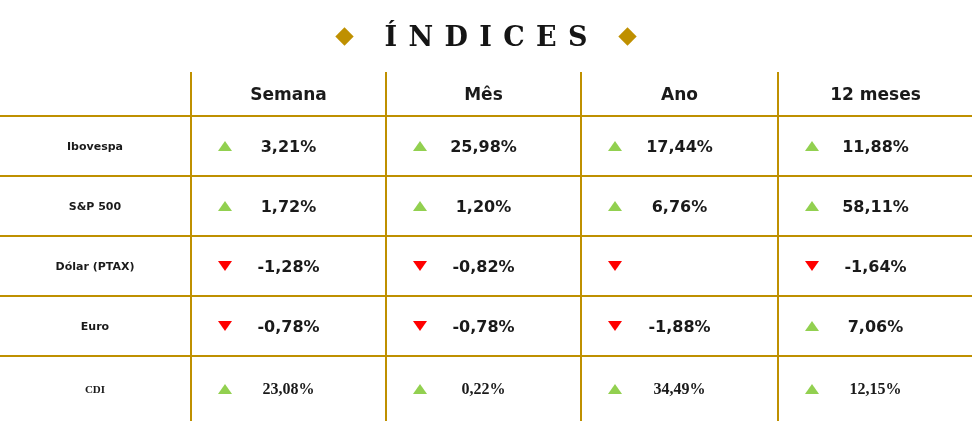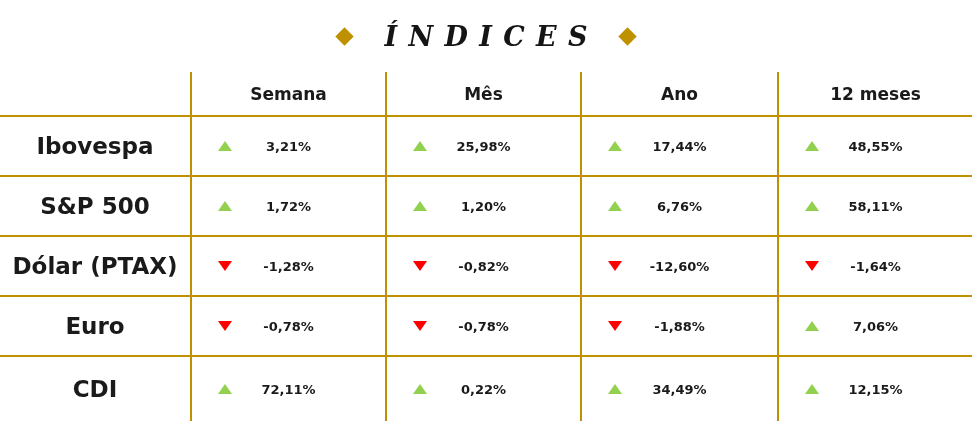--- a/index.html
+++ b/index.html
@@ -3,33 +3,33 @@
 <meta charset="utf-8">
 <style>
   html,body{margin:0;padding:0;background:#ffffff;}
   body{width:972px;height:421px;overflow:hidden;font-family:"DejaVu Sans","Liberation Sans",sans-serif;color:#1a1a1a;}
   :root{--gold:#BF9000;--green:#92D050;--red:#FF0000;--ink:#1a1a1a;}
 
   
   .title-bar{height:72px;display:flex;align-items:center;justify-content:center;gap:34px;}
   .diamond{width:13px;height:13px;background:var(--gold);transform:rotate(45deg);display:inline-block;}
   .title{margin:0;font-family:"DejaVu Serif","Liberation Serif",serif;font-weight:700;font-size:27px;
-         letter-spacing:0.42em;margin-right:-0.42em;color:#151515;font-style:italic;}
+         letter-spacing:0.42em;margin-right:-0.42em;color:#151515;}
 
   
   .table{display:grid;grid-template-columns:190px 195px 195px 197px 195px;width:972px;}
   .row{display:contents;}
   .hdr-cell{height:43px;display:flex;align-items:center;justify-content:center;
             font-weight:700;font-size:17px;box-sizing:border-box;}
   .cell{height:60px;box-sizing:border-box;border-top:2px solid var(--gold);
         position:relative;display:flex;align-items:center;justify-content:center;
-        font-weight:700;font-size:13px;}
-  .row:last-child .cell{height:66px;}
+        font-weight:700;font-size:16px;}
+  .row:last-child .cell{height:66px;font-family:Liberation Serif, serif;}
   .bl{border-left:2px solid var(--gold);}
-  .label{font-size:23px;}
+  .label{font-size:11px;}
 
   
   .tri{position:absolute;left:26px;top:50%;transform:translateY(-50%);width:14px;height:10px;}
   .tri.up{clip-path:polygon(50% 0,100% 100%,0 100%);background:var(--green);}
   .tri.down{clip-path:polygon(0 0,100% 0,50% 100%);background:var(--red);}
 </style>
 </head>
 <body>
 
 <div class="title-bar">
@@ -57,21 +57,21 @@
     <div class="cell bl">
       <span class="tri up"></span>
       <span class="val">25,98%</span>
     </div>
     <div class="cell bl">
       <span class="tri up"></span>
       <span class="val">17,44%</span>
     </div>
     <div class="cell bl">
       <span class="tri up"></span>
-      <span class="val">48,55%</span>
+      <span class="val">11,88%</span>
     </div>
   </div>
 
   <div class="row">
     <div class="cell label">S&amp;P 500</div>
     <div class="cell bl">
       <span class="tri up"></span>
       <span class="val">1,72%</span>
     </div>
     <div class="cell bl">
@@ -93,21 +93,20 @@
     <div class="cell bl">
       <span class="tri down"></span>
       <span class="val">-1,28%</span>
     </div>
     <div class="cell bl">
       <span class="tri down"></span>
       <span class="val">-0,82%</span>
     </div>
     <div class="cell bl">
       <span class="tri down"></span>
-      <span class="val">-12,60%</span>
     </div>
     <div class="cell bl">
       <span class="tri down"></span>
       <span class="val">-1,64%</span>
     </div>
   </div>
 
   <div class="row">
     <div class="cell label">Euro</div>
     <div class="cell bl">
@@ -125,21 +124,21 @@
     <div class="cell bl">
       <span class="tri up"></span>
       <span class="val">7,06%</span>
     </div>
   </div>
 
   <div class="row">
     <div class="cell label">CDI</div>
     <div class="cell bl">
       <span class="tri up"></span>
-      <span class="val">72,11%</span>
+      <span class="val">23,08%</span>
     </div>
     <div class="cell bl">
       <span class="tri up"></span>
       <span class="val">0,22%</span>
     </div>
     <div class="cell bl">
       <span class="tri up"></span>
       <span class="val">34,49%</span>
     </div>
     <div class="cell bl">

